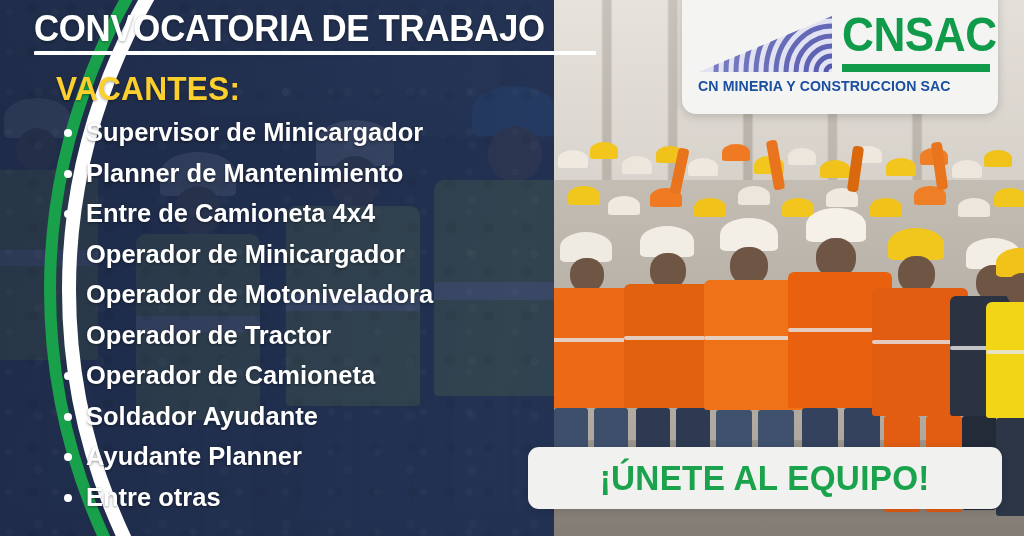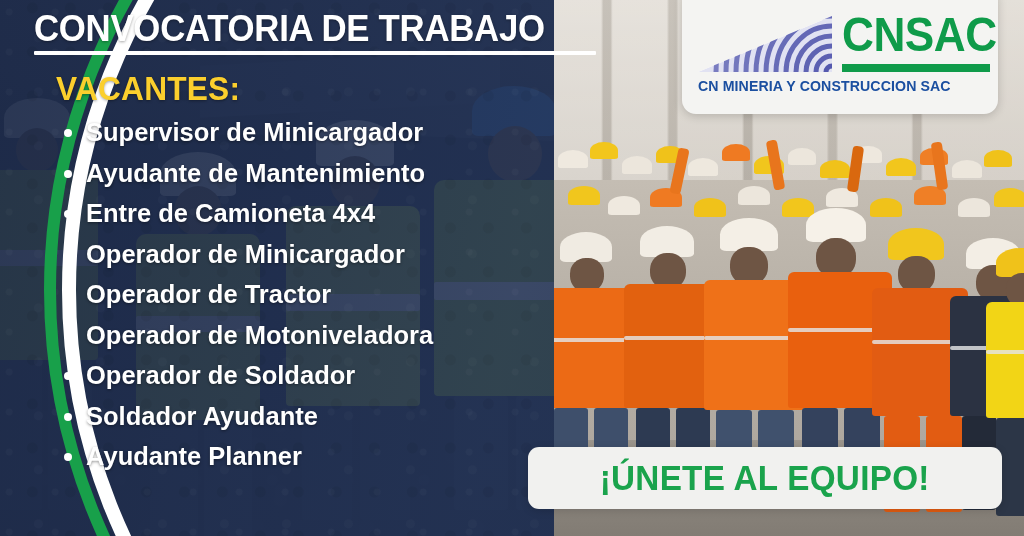--- a/index.html
+++ b/index.html
@@ -468,28 +468,29 @@
 
   <div class="arc-green"></div>
   <div class="arc-white"></div>
 
   <div class="content">
     <div class="title">CONVOCATORIA DE TRABAJO</div>
     <div class="title-rule"></div>
     <div class="vacantes">VACANTES:</div>
     <ul class="vac-list" id="vac-list">
         <li>Supervisor de Minicargador</li>
-        <li>Ayudante de Mantenimiento</li>
+        <li>Planner de Mantenimiento</li>
         <li>Entre de Camioneta 4x4</li>
         <li>Operador de Minicargador</li>
+        <li>Operador de Motoniveladora</li>
         <li>Operador de Tractor</li>
-        <li>Operador de Motoniveladora</li>
-        <li>Operador de Soldador</li>
+        <li>Operador de Camioneta</li>
         <li>Soldador Ayudante</li>
         <li>Ayudante Planner</li>
+        <li>Entre otras</li>
       </ul>
   </div>
 
   <div class="logo-card">
     <div class="logo-inner">
       <div class="logo-mark">
         <svg width="134" height="56" viewBox="0 0 134 56" xmlns="http://www.w3.org/2000/svg">
           <defs>
             <clipPath id="triclip">
               <polygon points="0,56 134,0 134,56"></polygon>

